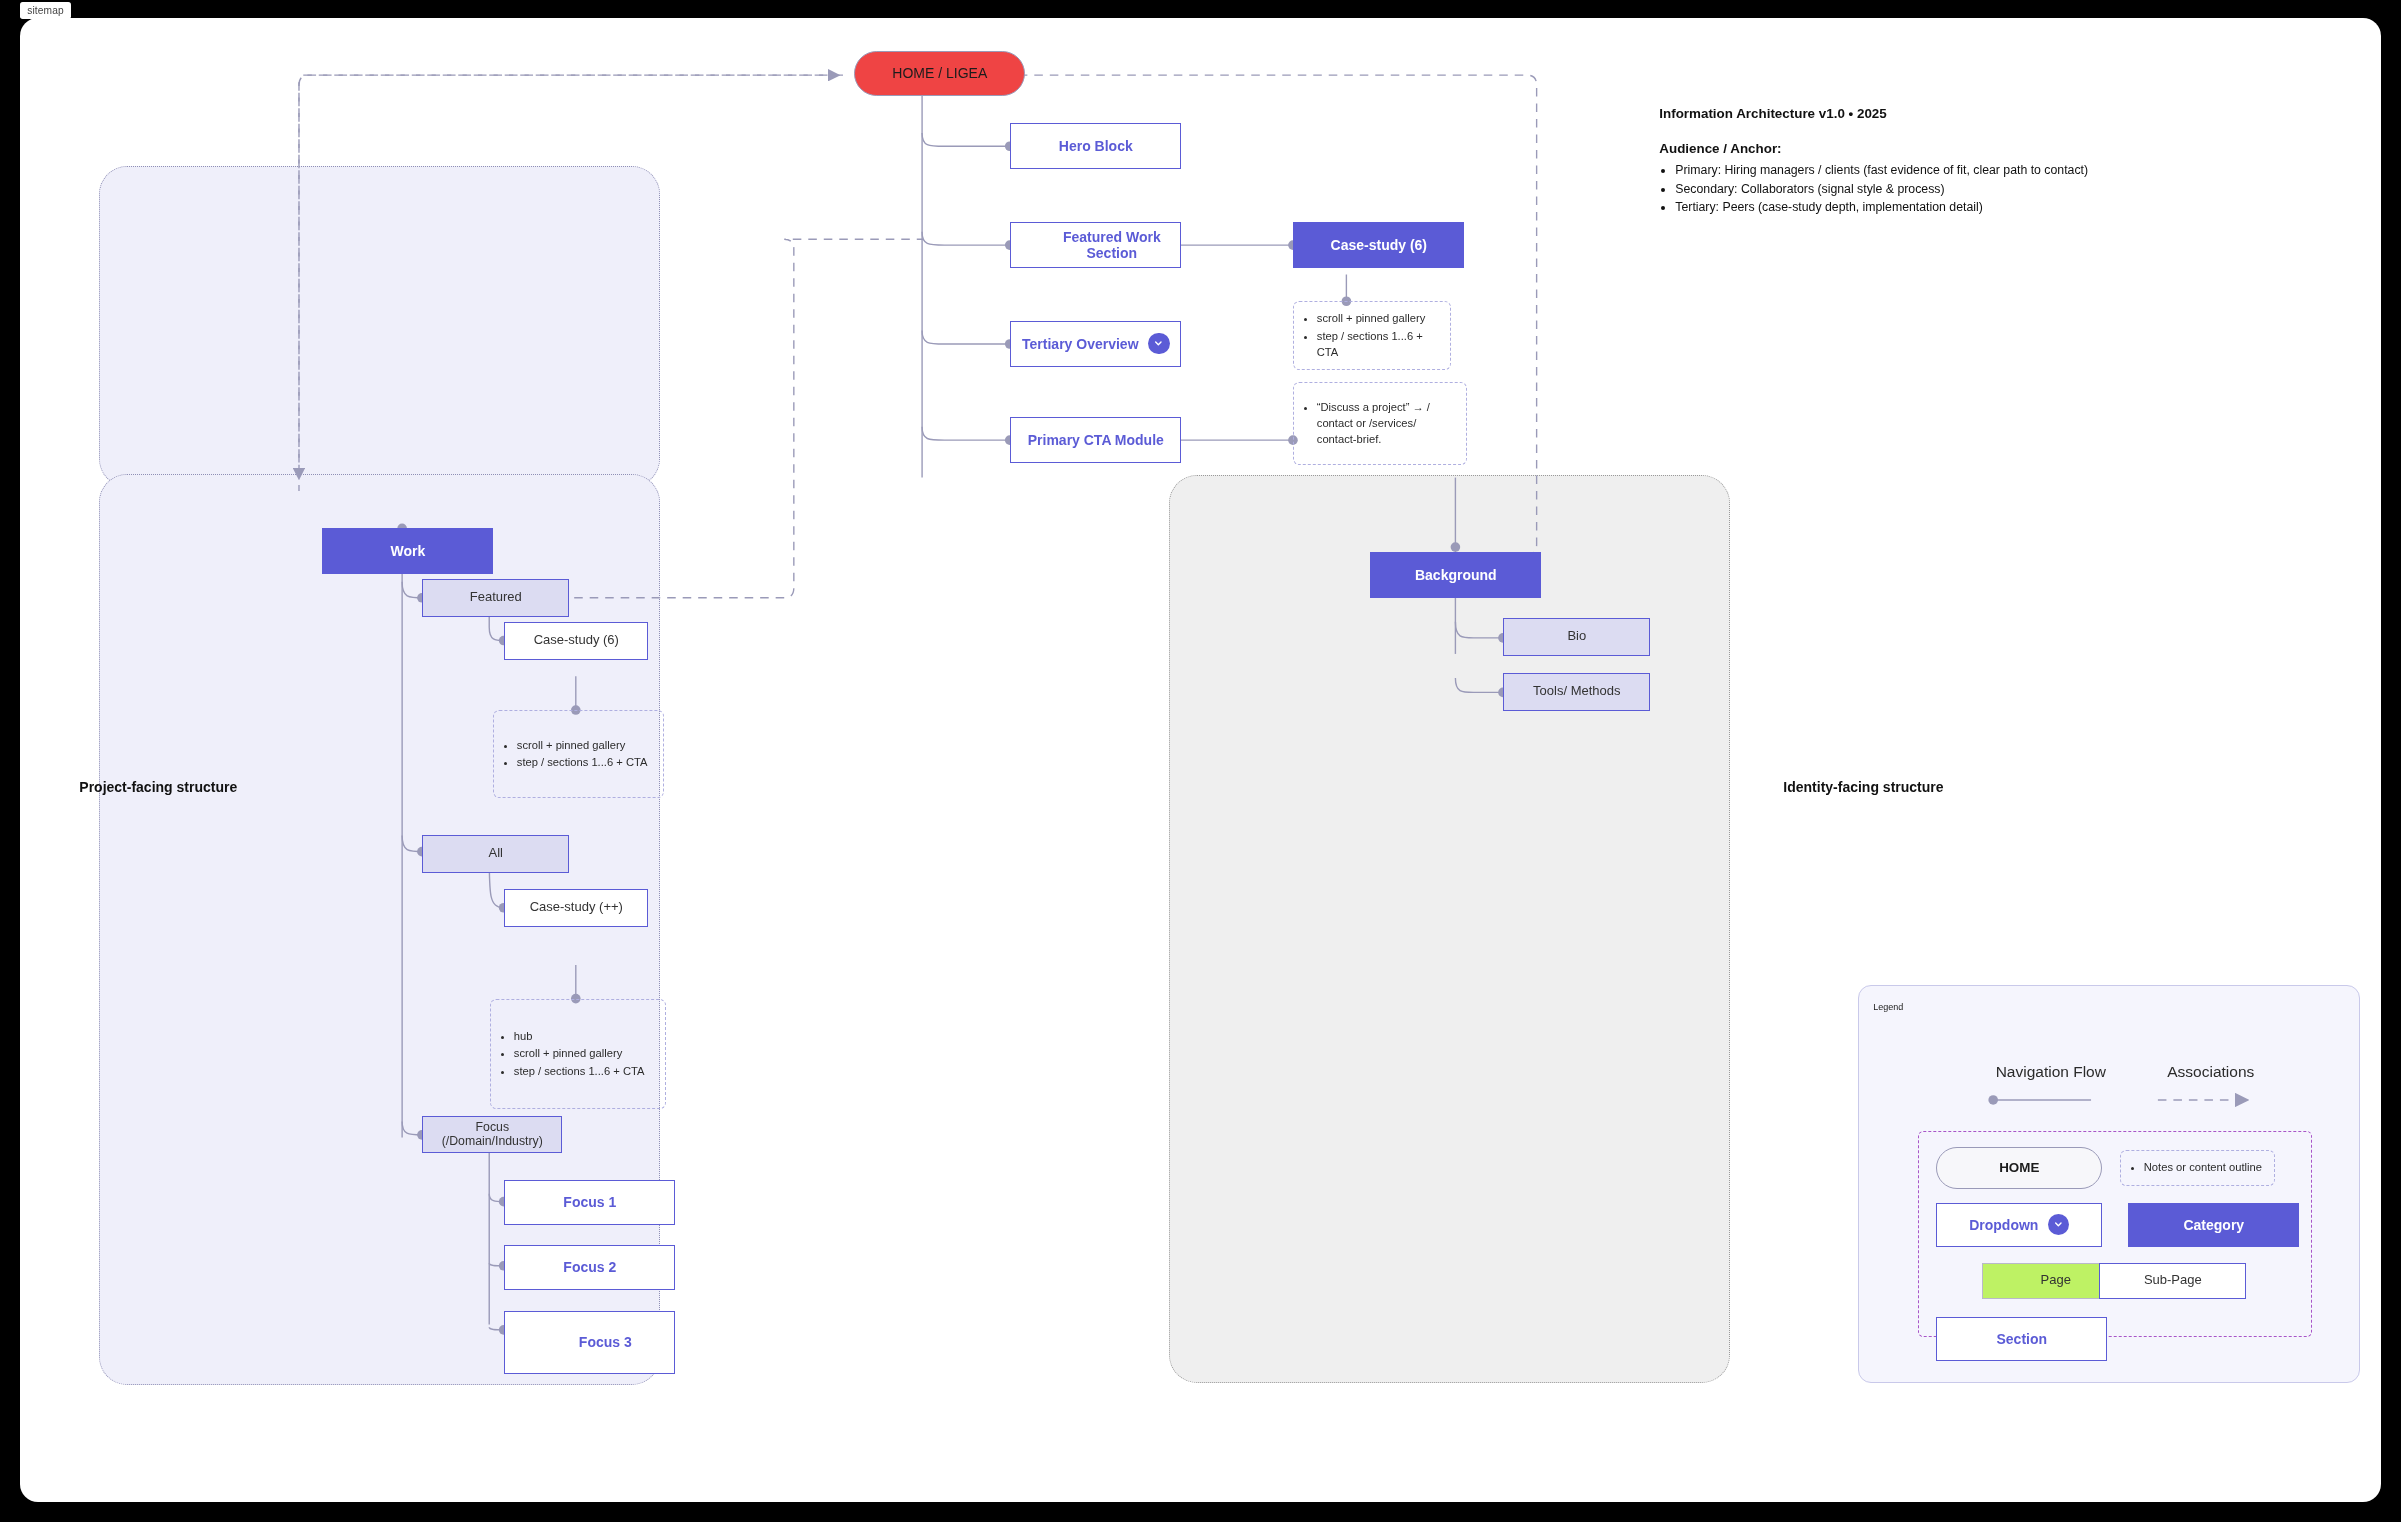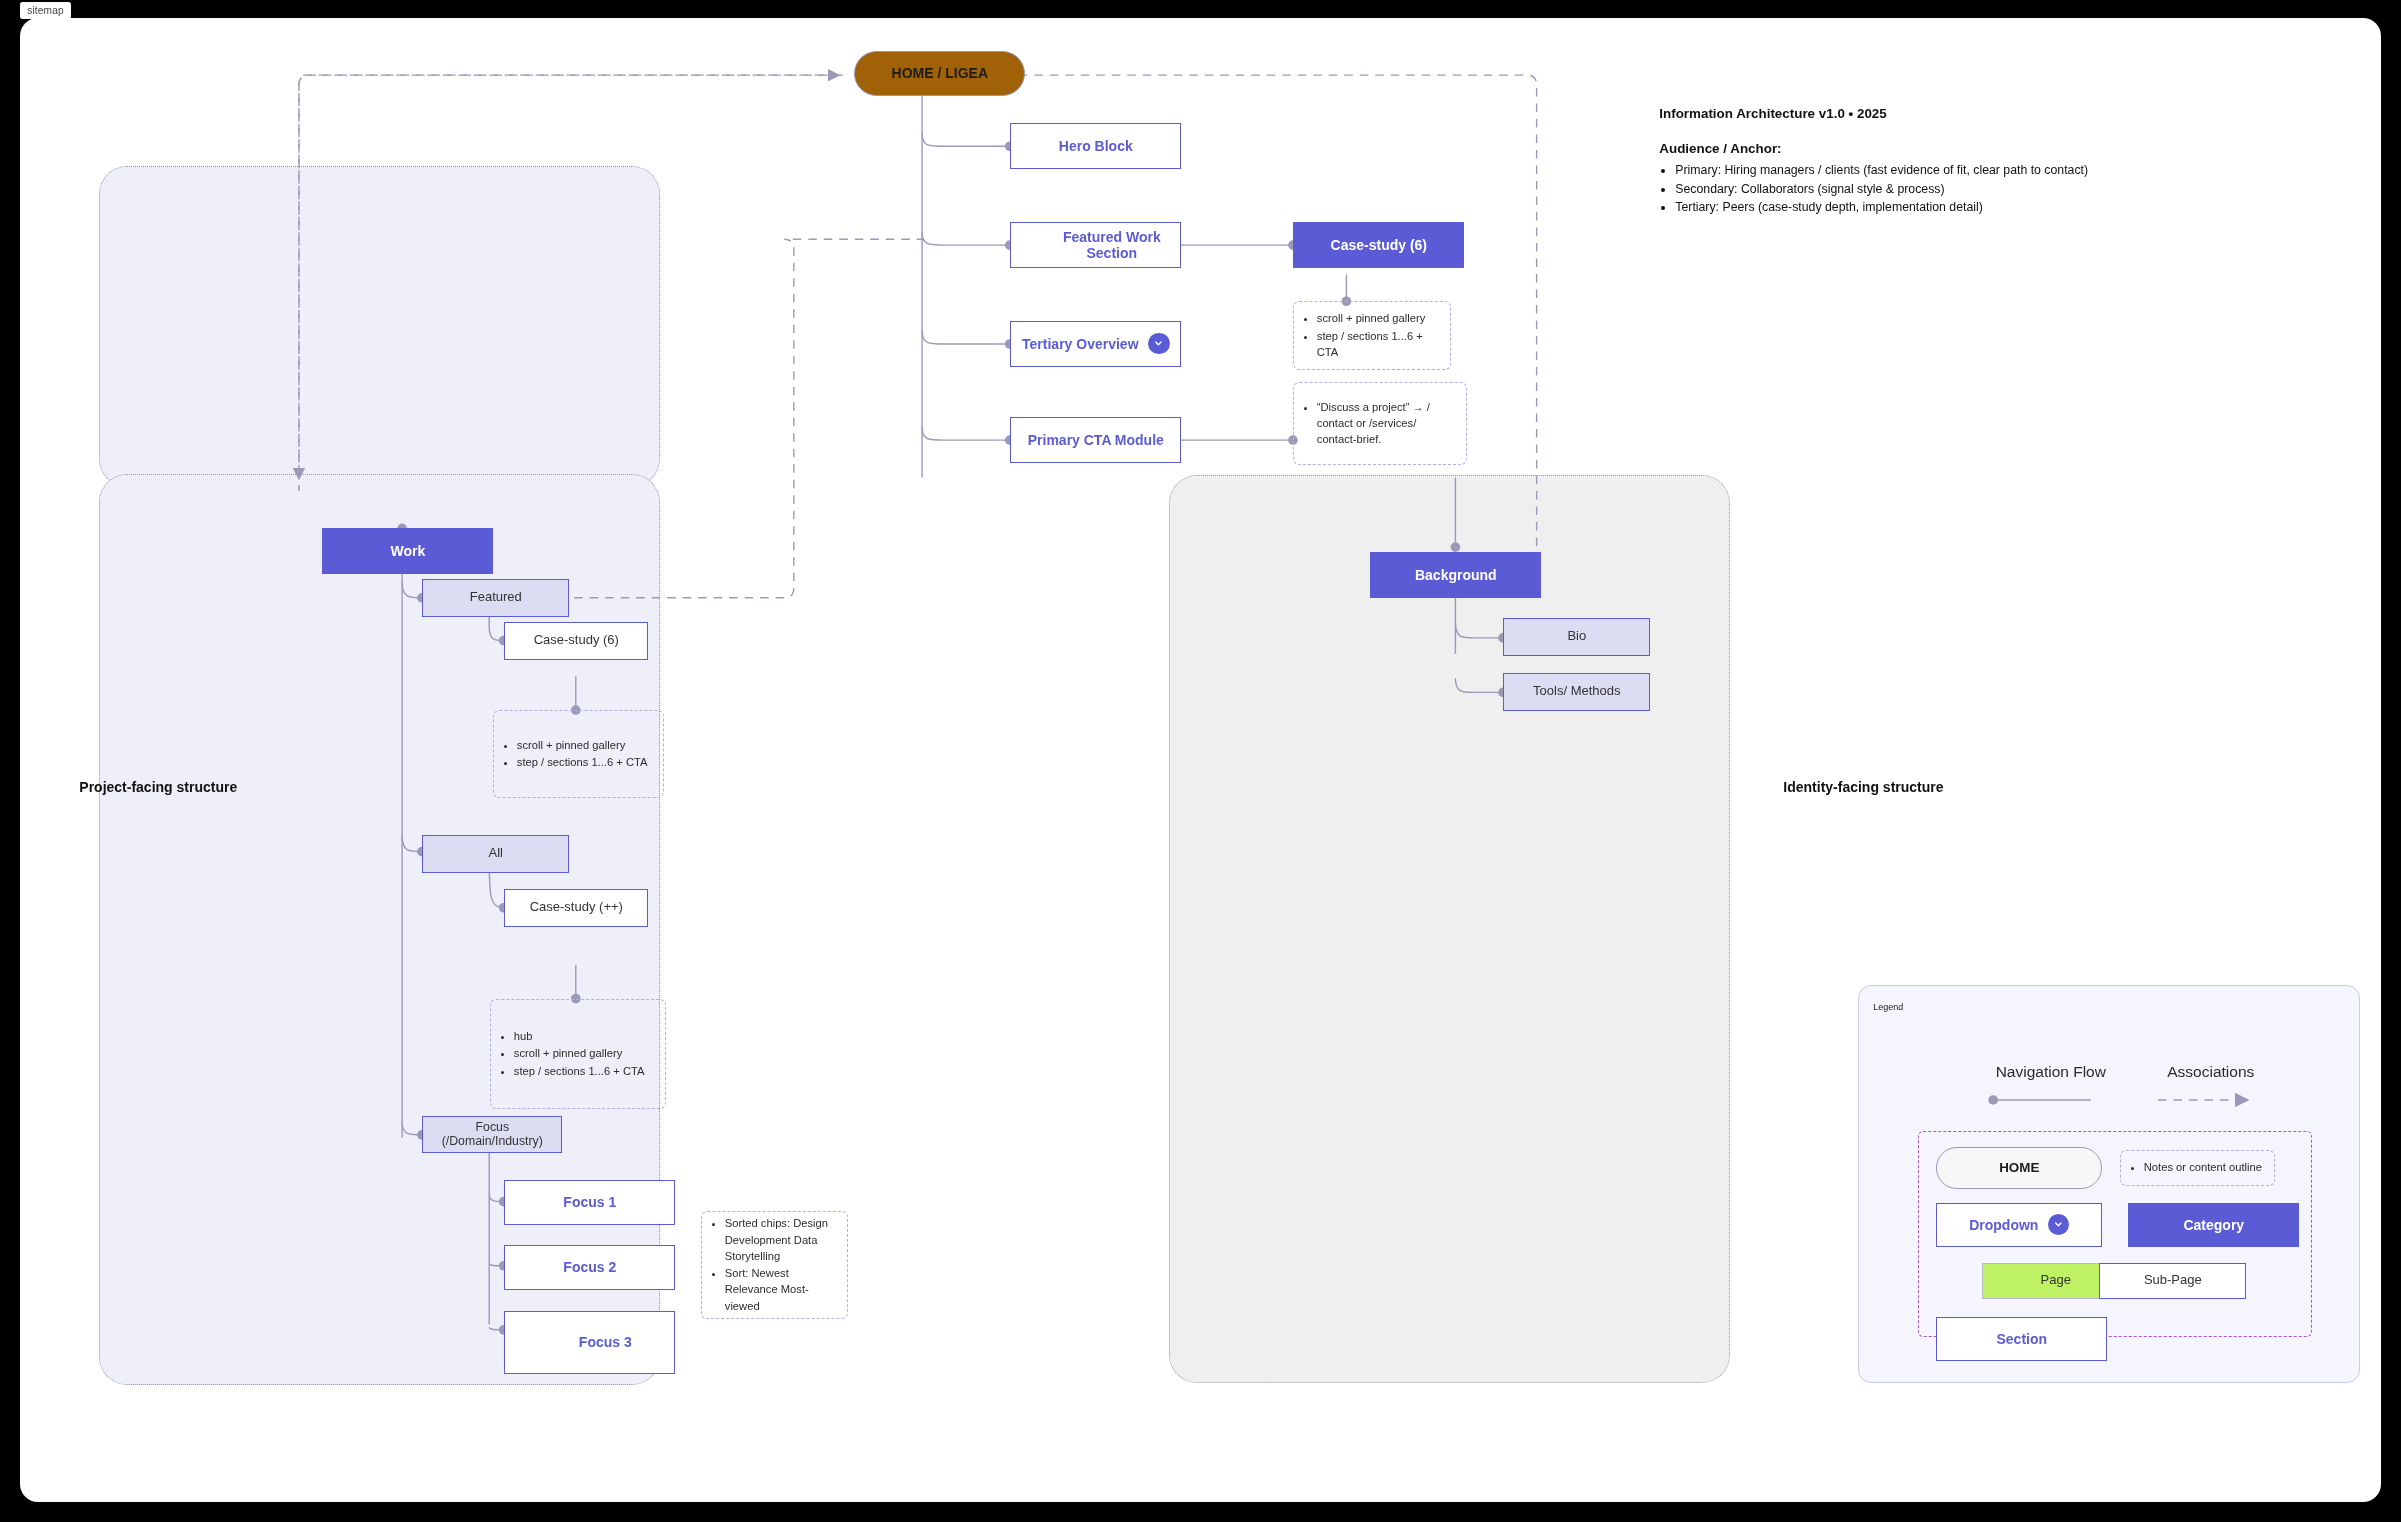--- a/index.html
+++ b/index.html
@@ -10,21 +10,21 @@
   .sitemap-tab{position:absolute;left:20.3px;top:2.1px;background:#fff;border-radius:2.7px;
     padding:3.2px 7px;font-size:10.2px;color:#444;letter-spacing:0.1px;z-index:60;}
 
   
   .canvas{position:absolute;left:20.3px;top:17.6px;width:2361px;height:1484px;background:#fff;
     border-radius:18px;overflow:hidden;}
 
   
   .node{position:absolute;box-sizing:border-box;display:flex;align-items:center;justify-content:center;
     text-align:center;line-height:1.15;}
-  .n-home{background:#a16207;border:1.3px solid #9A9AB8;border-radius:37px;color:#1c1c1c;font-weight:bold;}
+  .n-home{background:#ef4444;border:1.3px solid #9A9AB8;border-radius:37px;color:#1c1c1c;font-weight:normal;}
   .n-section{background:#fff;border:1.3px solid #5B5BD6;color:#5B5BD6;font-weight:bold;}
   .n-category{background:#5B5BD6;border:1.3px solid #5B5BD6;color:#fff;font-weight:bold;}
   .n-page{background:#DCDCF2;border:1.1px solid #5B5BD6;color:#333;font-weight:normal;}
   .n-subpage{background:#fff;border:1.1px solid #5B5BD6;color:#333;font-weight:normal;}
   .n-page-gray{background:#bef264;border:1.1px solid #B9B9C9;color:#333;margin-left:46px;}
   .n-home-legend{background:#F7F7FA;border:1.3px solid #9A9AB8;border-radius:37px;color:#1c1c1c;font-weight:bold;}
 
   .note{position:absolute;box-sizing:border-box;border:1.1px dashed #AFAFE0;border-radius:6.4px;
     padding:8.5px 10.7px;background:transparent;}
   .note ul{margin:0;padding:0 0 0 11.8px;list-style:disc;}
@@ -209,26 +209,20 @@
         <li>step / sections 1...6 + CTA</li>
       </ul>
     </div>
 
     <div class="node n-page" style="left:402px;top:1098px;width:140px;height:37px;font-size:12.3px;">Focus (/Domain/Industry)</div>
 
     <div class="node n-section" style="left:484px;top:1162px;width:171px;height:45px;font-size:14px;">Focus 1</div>
     <div class="node n-section" style="left:484px;top:1227px;width:171px;height:45px;font-size:14px;">Focus 2</div>
     <div class="node n-section" style="left:484px;top:1293px;width:171px;height:63px;font-size:14px;padding-left:31px;">Focus 3</div>
 
-    <div class="note" style="left:681px;top:1193px;width:147px;height:108px;display:flex;align-items:center;">
-      <ul>
-        <li>Sorted chips: Design Development Data Storytelling</li>
-        <li>Sort: Newest Relevance Most-viewed</li>
-      </ul>
-    </div>
 
     <div class="node n-category" style="left:1350px;top:534px;width:171px;height:46px;font-size:14px;">Background</div>
 
     <div class="node n-page" style="left:1483px;top:600px;width:147px;height:38px;font-size:13px;">Bio</div>
 
     <div class="node n-page" style="left:1483px;top:655px;width:147px;height:38px;font-size:13px;">Tools/ Methods</div>
 
     <div class="panel-label" style="left:59px;top:761px;">Project-facing structure</div>
     <div class="panel-label" style="left:1763px;top:761px;">Identity-facing structure</div>
 

